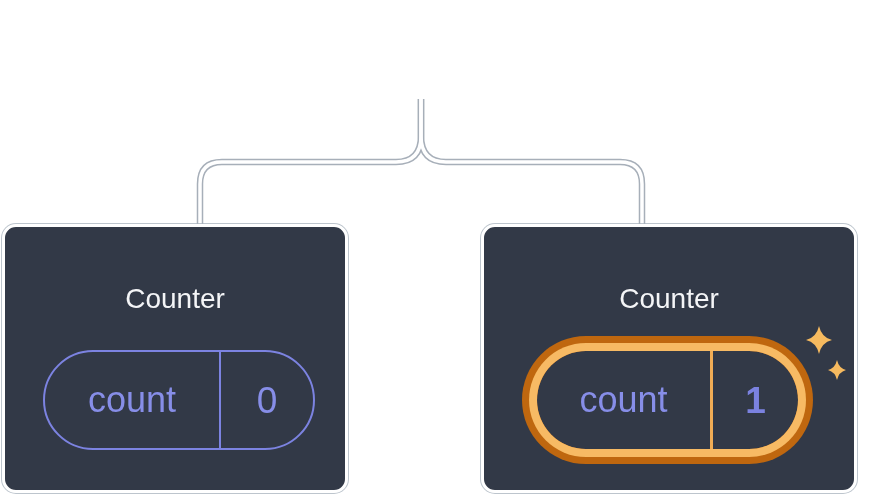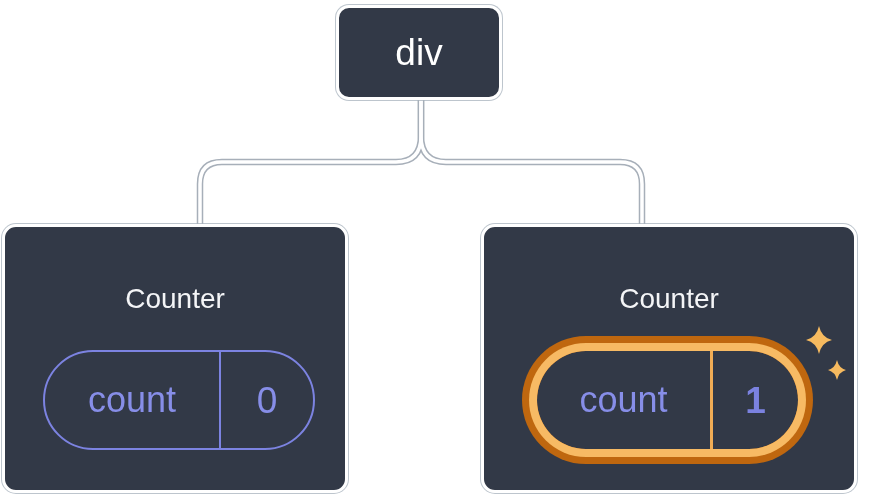--- a/index.html
+++ b/index.html
@@ -54,23 +54,20 @@
     <g stroke="#a7afb9" stroke-width="6.5">
       <path d="M421,99 V136 Q421,162 396,162 H222 Q200,162 200,184 V225"></path>
       <path d="M421,99 V136 Q421,162 446,162 H620 Q642,162 642,184 V225"></path>
     </g>
     <g stroke="#ffffff" stroke-width="3.5">
       <path d="M421,99 V136 Q421,162 396,162 H222 Q200,162 200,184 V225"></path>
       <path d="M421,99 V136 Q421,162 446,162 H620 Q642,162 642,184 V225"></path>
     </g>
   </svg>
 
-  <div class="node root-node">
-    <span class="root-label">div</span>
-  </div>
 
   <div class="node counter-left">
     <div class="counter-title">Counter</div>
     <div class="pill pill-plain">
       <div class="seg-key">
         <span class="state-key">count</span>
       </div>
       <div class="seg-val">
         <span class="state-val">0</span>
       </div>

